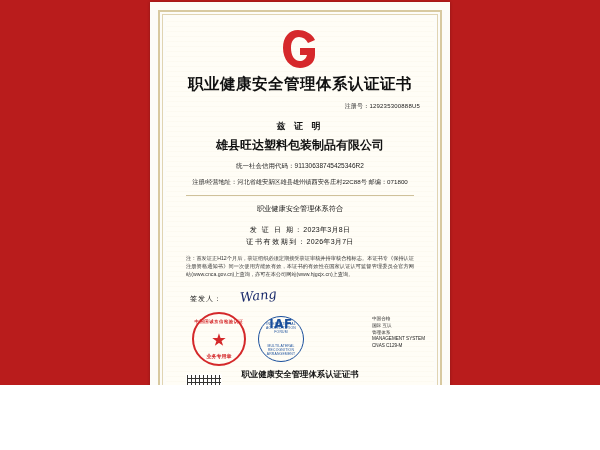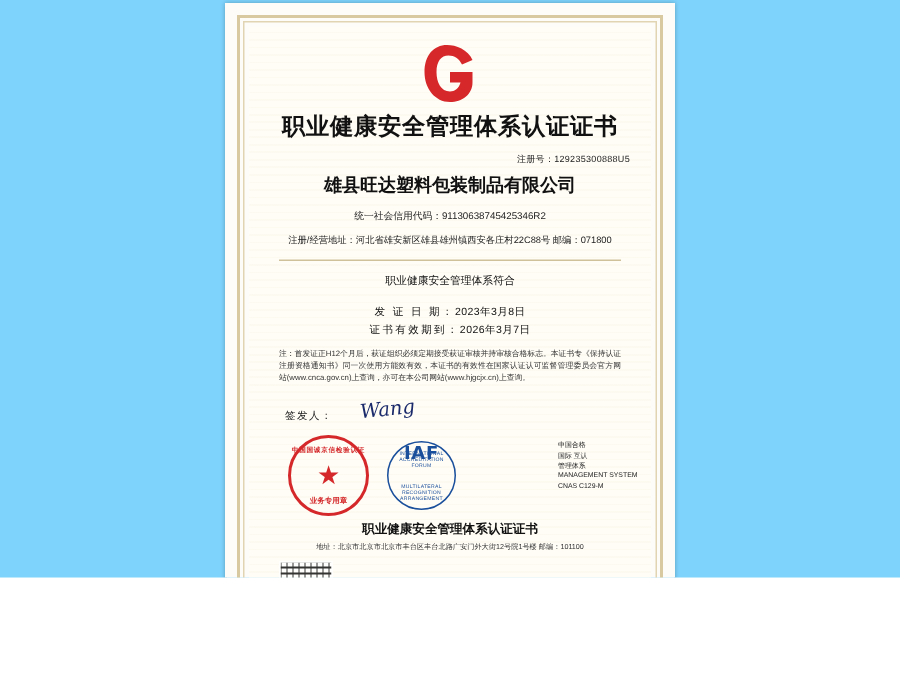--- a/index.html
+++ b/index.html
@@ -7,21 +7,21 @@
     padding: 0;
     width: 600px;
     height: 450px;
     background: #ffffff;
     font-family: "Liberation Sans", sans-serif;
   }
   #page {
     position: relative;
     width: 600px;
     height: 385px;
-    background: #7dd3fc;
+    background: #b91c1c;
     overflow: hidden;
   }
   
   .cert-outer {
     position: absolute;
     left: 150px;
     top: 2px;
     width: 300px;
     height: 446px;
     background: #fdfcf8;
@@ -313,20 +313,21 @@
       <div class="logo">
         <svg width="36" height="40" viewBox="0 0 36 40" aria-hidden="true">
           <path d="M33 11 C30 4, 22 1, 16 1 C7 1, 1 8, 1 19 C1 30, 8 39, 18 39 C26 39, 33 34, 33 26 L33 19 L18 19 L18 26 L25 26 C24 30, 21 32, 18 32 C12 32, 9 26, 9 19 C9 12, 12 8, 17 8 C21 8, 24 10, 26 14 Z" fill="#d6282b"></path>
         </svg>
       </div>
 
       <div class="main-title">职业健康安全管理体系认证证书</div>
 
       <div class="regno">注册号：129235300888U5</div>
 
+      <div class="zizheng">兹 证 明</div>
 
       <div class="company">雄县旺达塑料包装制品有限公司</div>
 
       <div class="uscc">统一社会信用代码：91130638745425346R2</div>
 
       <div class="addr">注册/经营地址：河北省雄安新区雄县雄州镇西安各庄村22C88号        邮编：071800</div>
 
       <div class="rule"></div>
 
       <div class="sys-line">职业健康安全管理体系符合</div>

